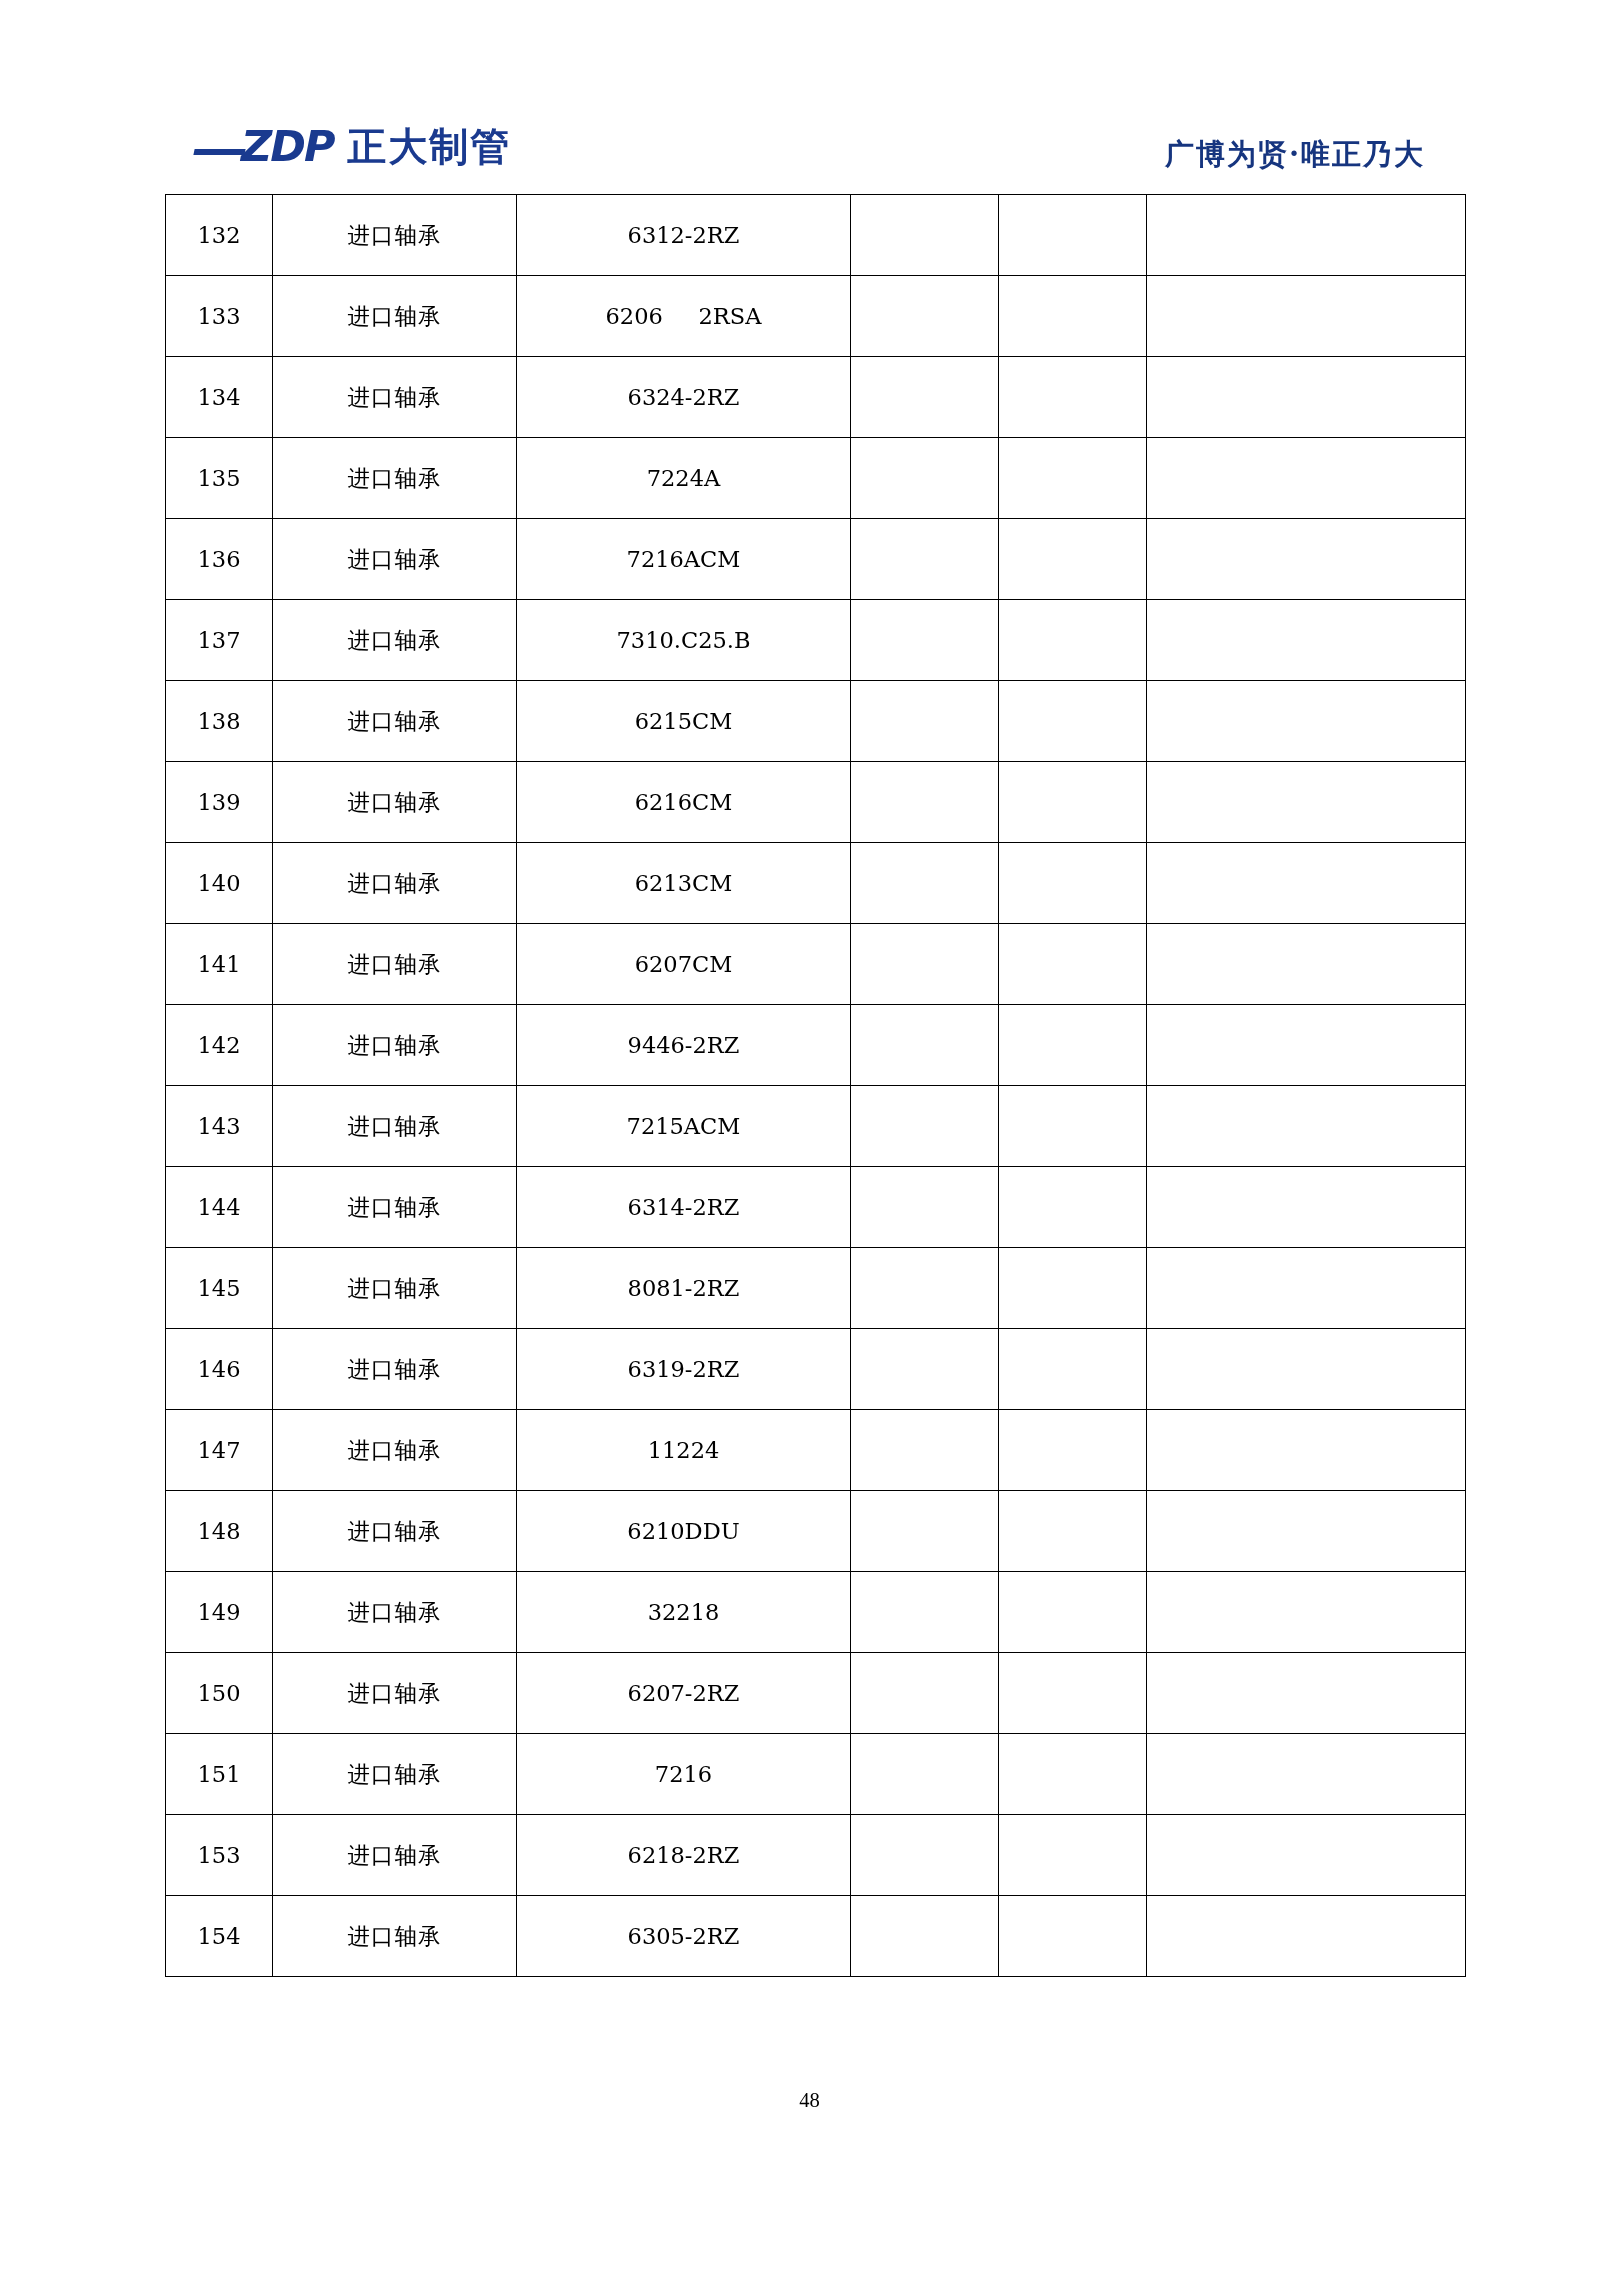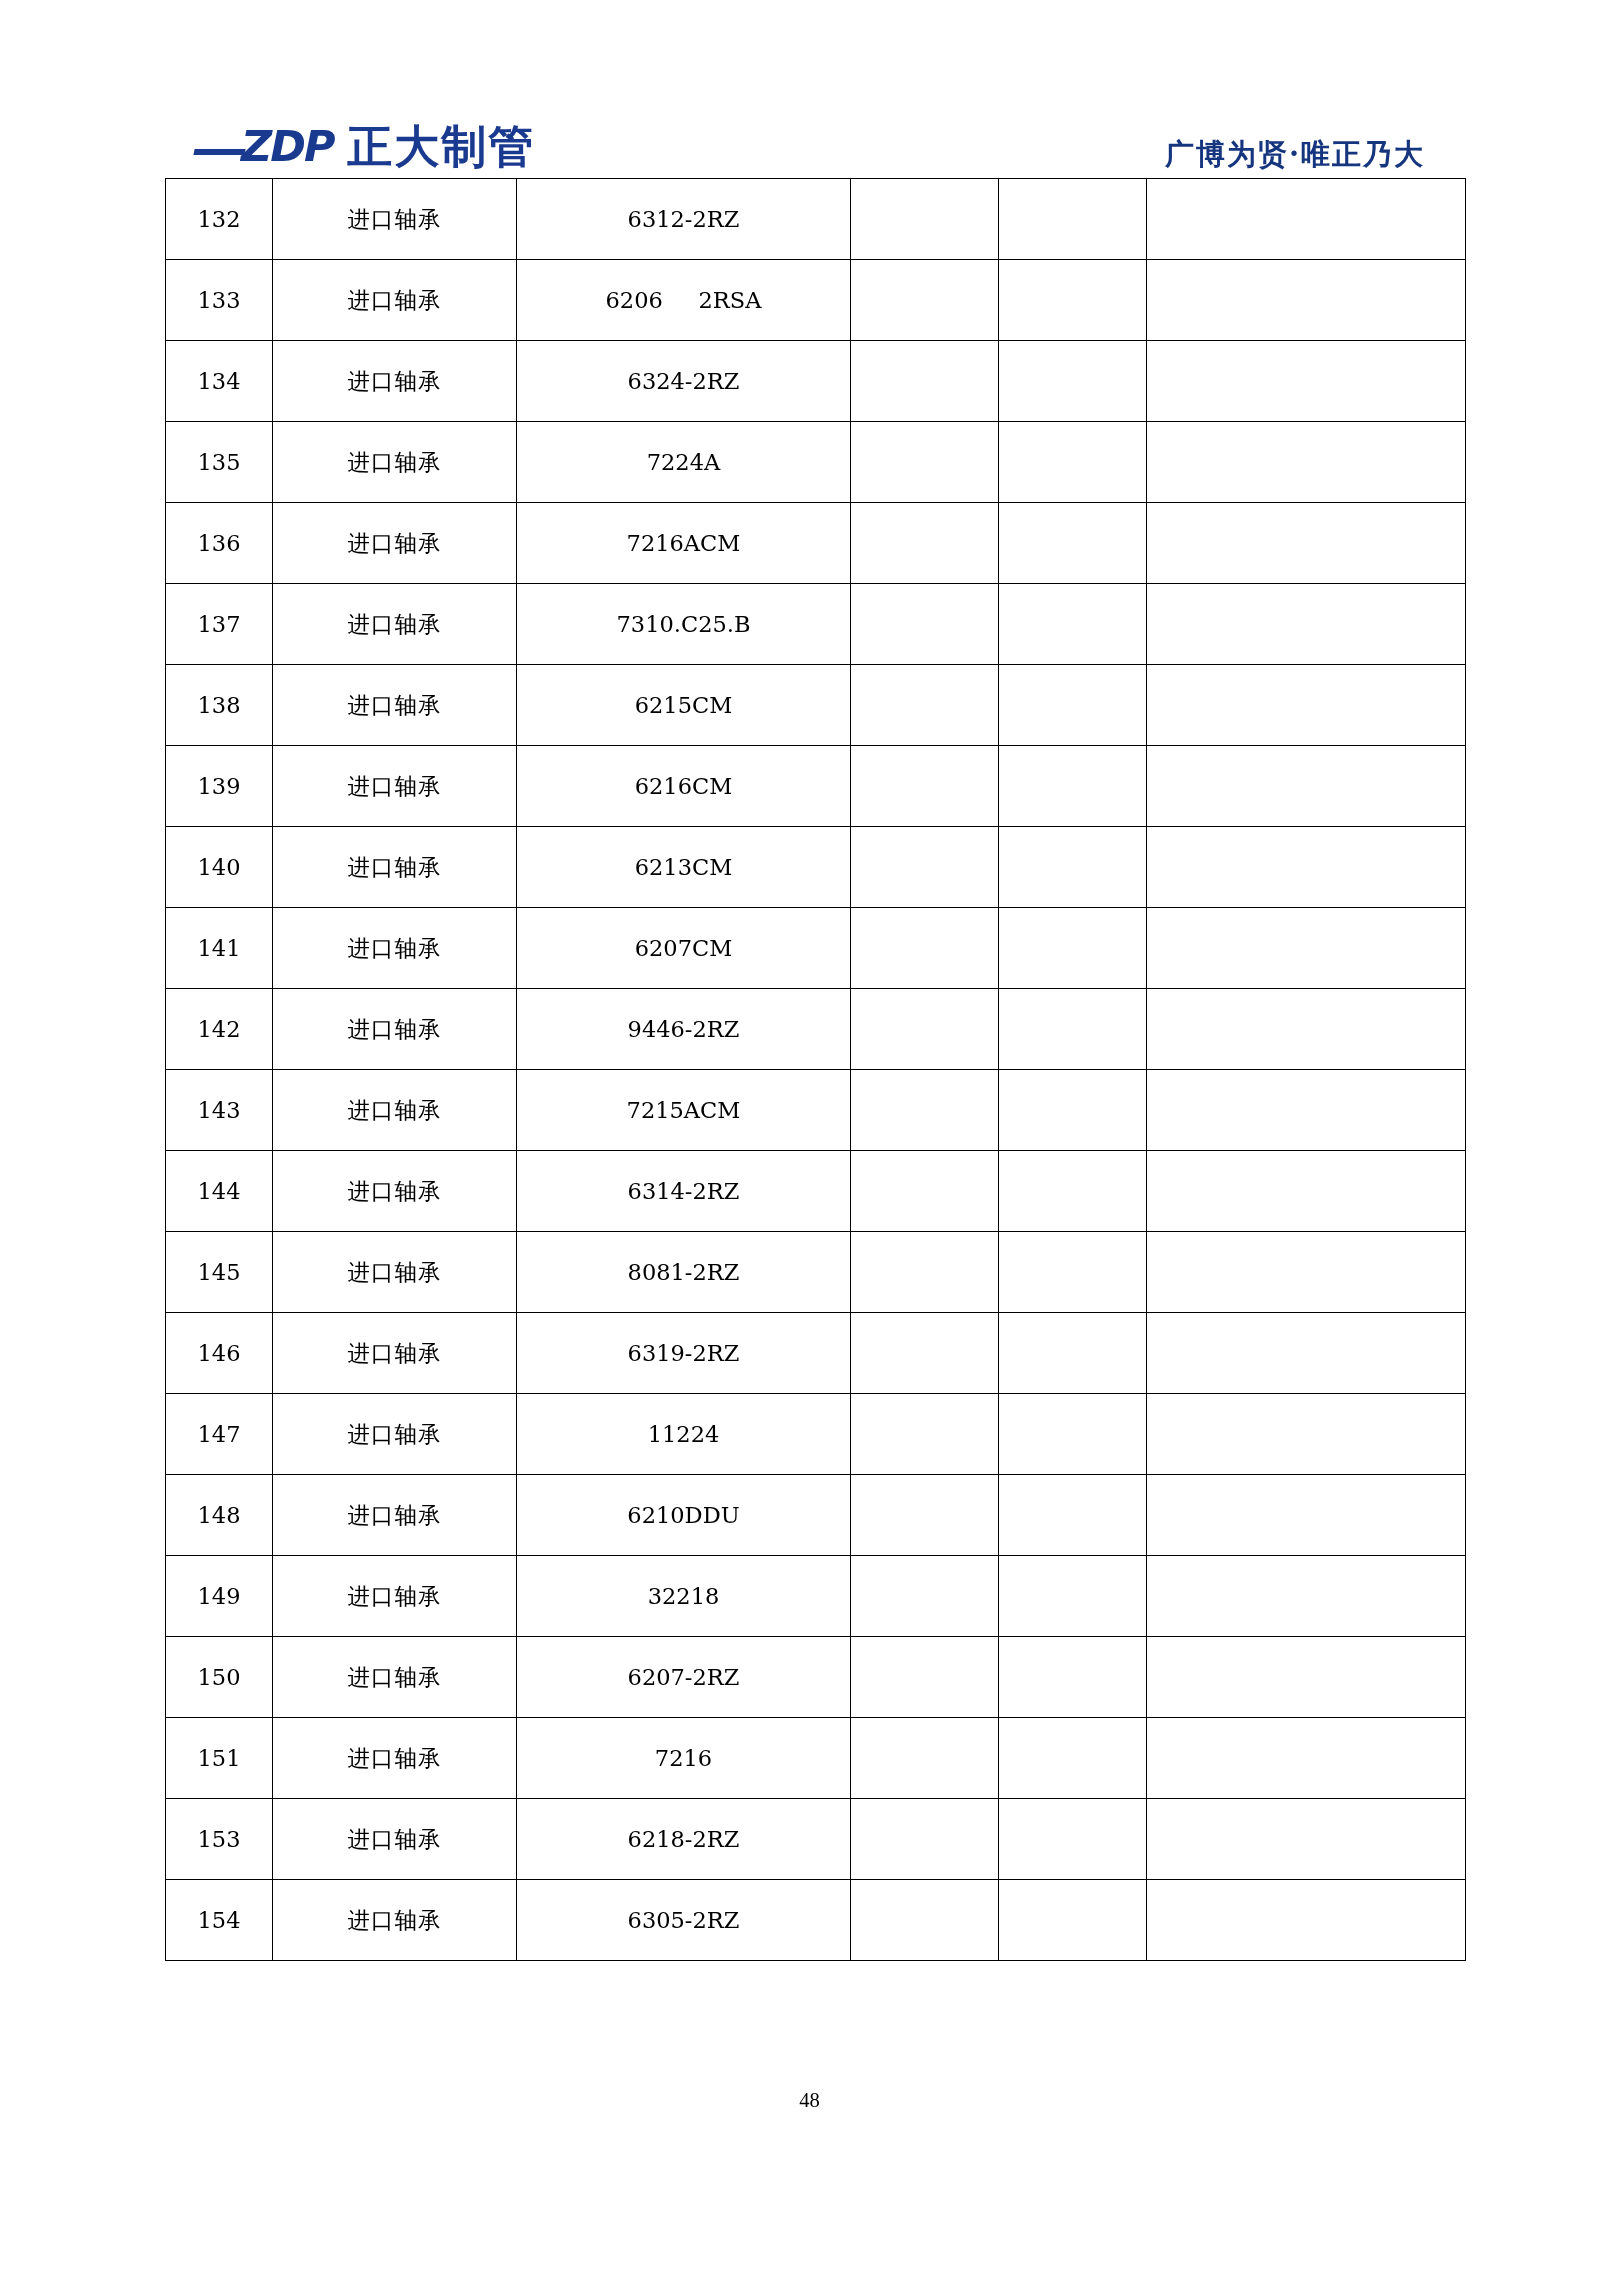--- a/index.html
+++ b/index.html
@@ -51,39 +51,39 @@
     width: 51px;
     height: 0;
     border-top: 6.9px solid #1a3a8f;
     margin-right: -3.9px;
     vertical-align: 5.9px;
     transform: skewX(-12deg);
   }
   .logo-text {
     font-family: "DejaVu Sans", sans-serif;
     font-weight: bold;
-    font-size: 45px;
+    font-size: 39px;
     color: #1a3a8f;
     letter-spacing: 2px;
     line-height: 1;
   }
   .slogan {
     position: absolute;
     right: 29px;
     top: 11.8px;
     font-family: "DejaVu Serif", serif;
     font-weight: bold;
     font-size: 29px;
     color: #16357f;
     letter-spacing: 2px;
     white-space: nowrap;
   }
   table.main-table {
     position: absolute;
-    top: 178px;
+    top: 194px;
     left: 165px;
     width: 1294px;
     border-collapse: collapse;
     table-layout: fixed;
   }
   table.main-table td {
     border: 1px solid #000000;
     height: 80px;
     text-align: center;
     vertical-align: middle;

